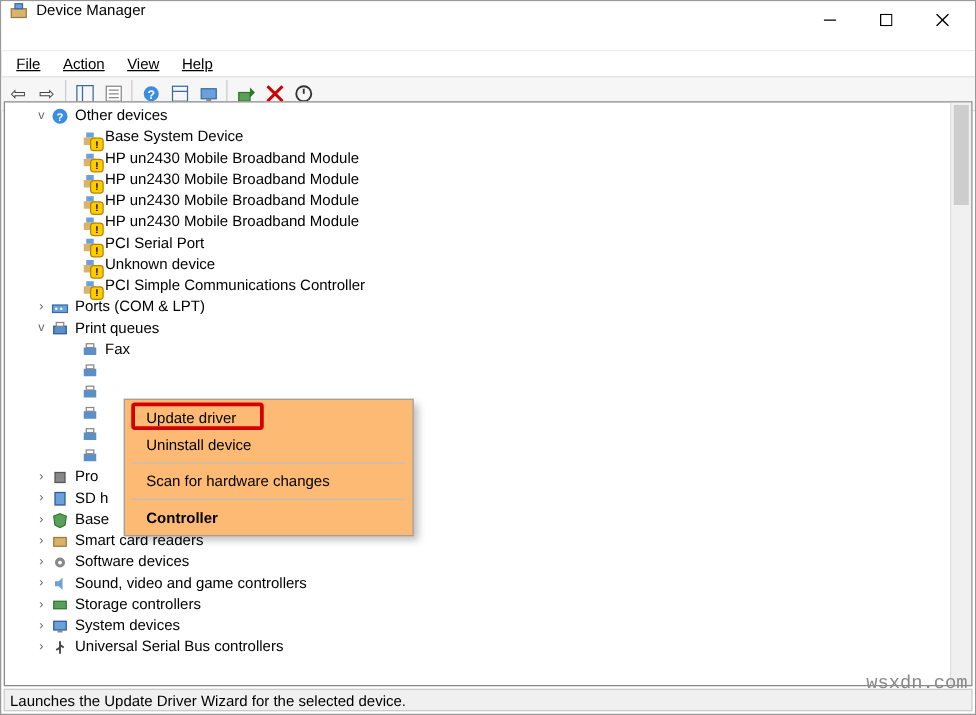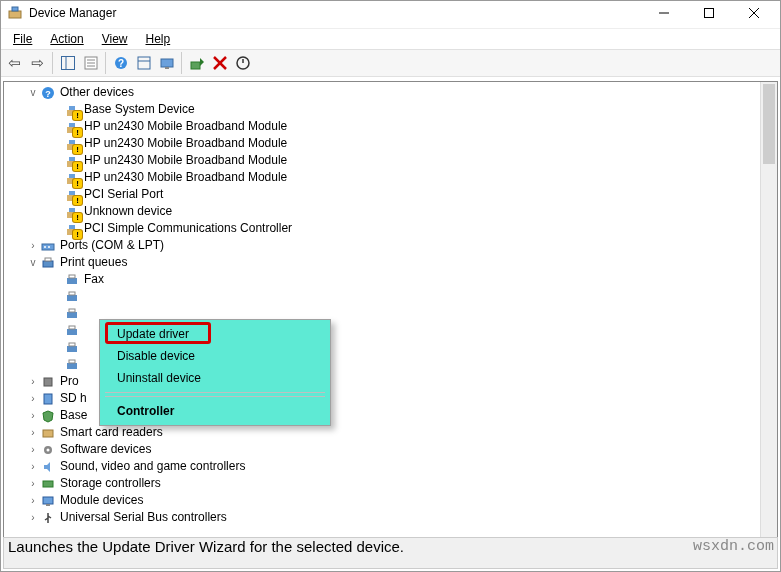--- a/index.html
+++ b/index.html
@@ -9,23 +9,22 @@
     font-size: 12px;
     background: #fff;
     color: #000;
     width: 781px;
     height: 572px;
     overflow: hidden;
     border: 1px solid #999;
     position: relative;
   }
   .titlebar {
-    height: 28px;
+    height: 40px;
     display: flex;
-    align-items: center;
     padding: 0 4px 4px 6px;
     background: #fff;
     border-bottom: 1px solid #eee;
   }
   .titlebar .app-icon {
     width: 16px; height: 16px;
     margin-right: 6px;
     display: inline-flex; align-items: center; justify-content: center;
   }
   .titlebar .title { flex: 0 0 auto; font-size: 12px; }
@@ -117,21 +116,21 @@
     font-size:8px; font-weight:bold;
     border-radius:2px;
     text-align:center; line-height:9px;
     box-shadow:0 0 0 1px #b88500;
   }
 
   .context-menu {
     position:absolute;
     left: 98px; top: 318px;
     width: 232px;
-    background:#5eead4;
+    background:#fdba74;
     border:1px solid #a0a0a0;
     box-shadow: 4px 4px 6px rgba(0,0,0,0.25);
     padding:3px;
     font-size:12px;
     z-index:10;
   }
   .ctx-item {
     padding: 4px 14px;
     margin:0;
   }
@@ -139,26 +138,26 @@
   .ctx-item.bold { font-weight:bold; }
   .ctx-highlight-box {
     position:absolute;
     border:3px solid #d40000;
     border-radius:3px;
     pointer-events:none;
     z-index:11;
   }
 
   .statusbar {
-    position:absolute; left:2px; right:2px; bottom:2px; height:32px;
+    position:absolute; left:2px; right:2px; bottom:2px; height:18px;
     background:#f0f0f0;
     border:1px solid #ccc;
-    display:flex; align-items:flex-start;
+    display:flex; align-items:flex-end;
     padding:0 4px;
-    font-size:15px;
+    font-size:12px;
   }
   .watermark {
     position:absolute; right:6px; bottom:16px;
     font-size:15px; color:#888;
     z-index:20;
     font-family:Liberation Mono, monospace;
   }
 
   
   svg { display:block; }
@@ -487,44 +486,44 @@
         <span>Storage controllers</span>
       </div>
     <div class="node indent-0">
         <span class="twisty">›</span>
         <span class="ico">
           <svg width="14" height="14">
             <rect x="2" y="3" width="10" height="7" fill="#6aa0dc" stroke="#2a5a9a"></rect>
             <rect x="5" y="10" width="4" height="2" fill="#888"></rect>
           </svg>
         </span>
-        <span>Module devices</span>
+        <span>System devices</span>
       </div>
     <div class="node indent-0">
         <span class="twisty">›</span>
         <span class="ico">
           <svg width="14" height="14">
             <path d="M7 2 L7 12 M7 5 L10 7 M7 7 L4 9" stroke="#444" fill="none" stroke-width="1.5"></path>
           </svg>
         </span>
         <span>Universal Serial Bus controllers</span>
       </div>
 
   </div>
 
   <div class="scroll-v">
     <div class="thumb"></div>
   </div>
 </div>
 
 <div class="context-menu">
   <div class="ctx-item">Update driver</div>
-  <div class="ctx-item">Disable device</div>
   <div class="ctx-item">Uninstall device</div>
   <div class="ctx-sep"></div>
+  <div class="ctx-item">Scan for hardware changes</div>
   <div class="ctx-sep"></div>
   <div class="ctx-item bold">Controller</div>
 </div>
 <div class="ctx-highlight-box" style="left:104px; top:321px; width:106px; height:22px;"></div>
 
 <div class="statusbar">
   <span>Launches the Update Driver Wizard for the selected device.</span>
 </div>
 
 <div class="watermark">wsxdn.com</div>

